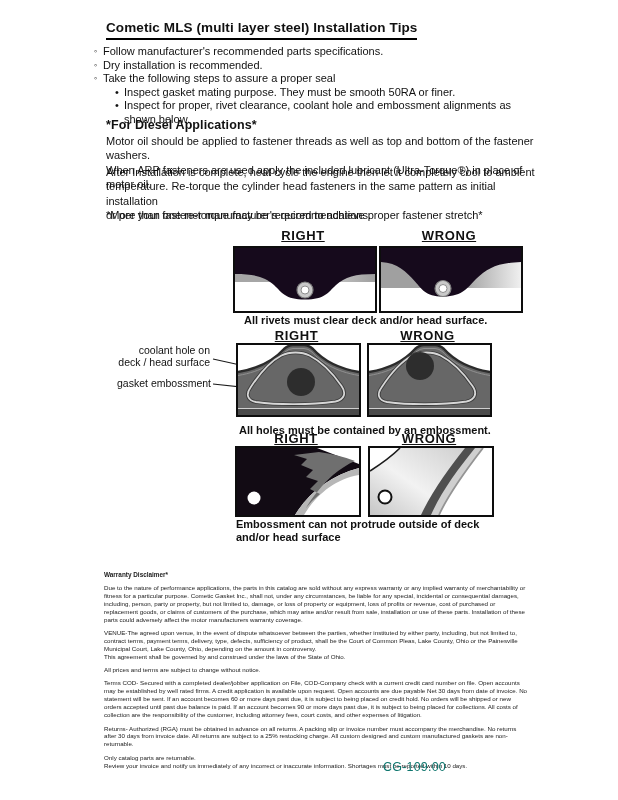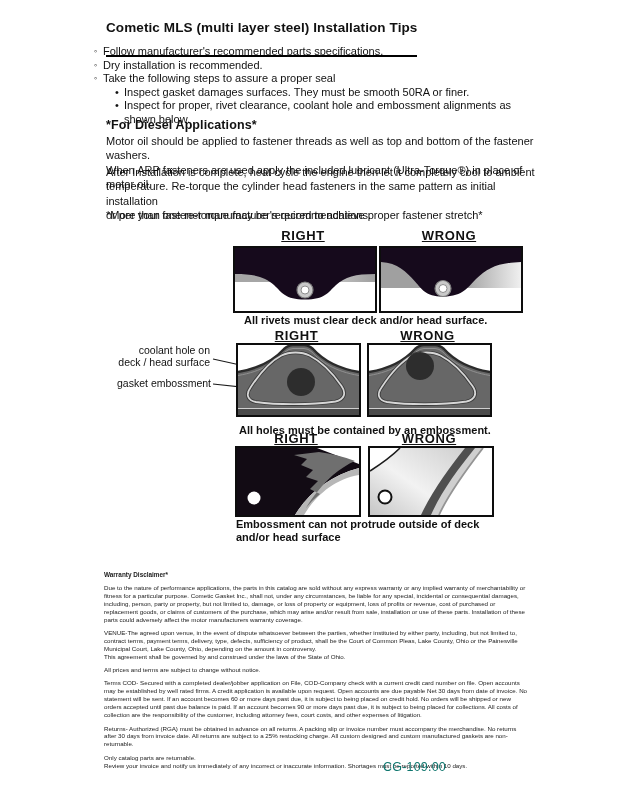--- a/index.html
+++ b/index.html
@@ -4,21 +4,21 @@
 <style>
   html,body{margin:0;padding:0;background:#e9e9e9;}
   .page{
     position:relative;width:618px;height:800px;background:#ffffff;
     font-family:"Liberation Sans", sans-serif;color:#111;overflow:hidden;
     margin:0 auto;
   }
   .abs{position:absolute;}
   .page-title{
     top:20px;left:106px;font-size:13.5px;font-weight:bold;
-    border-bottom:2px solid #000;padding-bottom:20px;letter-spacing:.1px;
+    border-bottom:2px solid #000;padding-bottom:3px;letter-spacing:.1px;
   }
   .bullets{top:45px;left:94px;width:440px;font-size:11px;line-height:13.6px;}
   .bullet-row{display:flex;}
   .bullet-row .marker{width:9px;flex:0 0 9px;font-size:9px;line-height:13.6px;}
   .sub-bullets{margin-left:21px;}
   .sub-bullets .marker{font-size:11px;}
   .section-heading{font-size:12.5px;font-weight:bold;letter-spacing:.1px;}
   .diesel-heading{top:118px;left:106px;}
   .body-para{left:106px;width:430px;font-size:11px;line-height:14.4px;white-space:pre-line;}
   .p1{top:134px;}
@@ -50,21 +50,21 @@
       <span class="marker">◦</span>
       <span>Dry installation is recommended.</span>
     </div>
     <div class="bullet-row">
       <span class="marker">◦</span>
       <span>Take the following steps to assure a proper seal</span>
     </div>
     <div class="sub-bullets">
       <div class="bullet-row">
         <span class="marker">•</span>
-        <span>Inspect gasket damages surfaces.  They must be smooth 50RA or finer.</span>
+        <span>Inspect gasket mating purpose.  They must be smooth 50RA or finer.</span>
       </div>
       <div class="bullet-row">
         <span class="marker">•</span>
         <span>Inspect for proper, rivet clearance, coolant hole and embossment alignments as shown below.</span>
       </div>
     </div>
   </div>
 
   <div class="abs section-heading diesel-heading">*For Diesel Applications*</div>
   <div class="abs body-para p1">Motor oil should be applied to fastener threads as well as top and bottom of the fastener washers.

